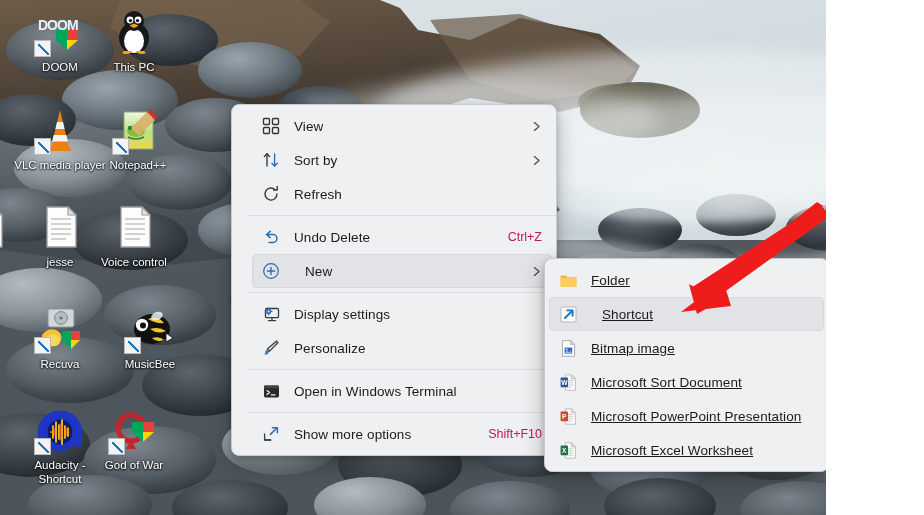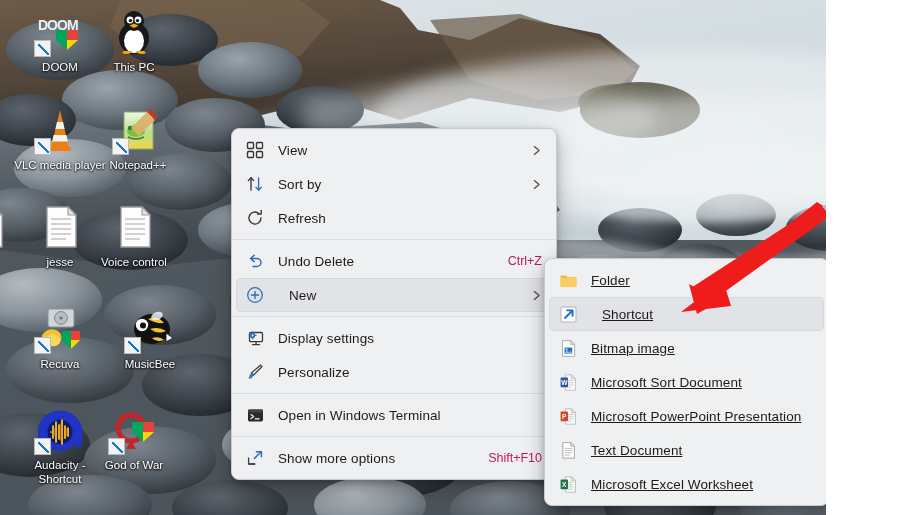--- a/index.html
+++ b/index.html
@@ -111,21 +111,21 @@
     color: #4a4a4a;
     display: flex;
     align-items: center;
   }
   .ctx-sep {
     height: 1px;
     background: #dcdde0;
     margin: 4px 0;
   }
 
-  #context-menu { left: 231px; top: 128px; width: 326px; }
+  #context-menu { left: 231px; top: 104px; width: 326px; padding-left: 16px; }
   #sub-menu { left: 544px; top: 258px; width: 285px; text-decoration: underline; }
 
   
   #annotation-arrow {
     position: absolute;
     left: 645px;
     top: 202px;
     width: 185px;
     height: 120px;
     pointer-events: none;
@@ -658,35 +658,20 @@
             </g>
         <rect x="1.6" y="4.6" width="7.4" height="9.6" rx=".8" fill="#d24726"></rect>
         <text x="5.3" y="11.6" font-family="Liberation Sans, sans-serif" font-size="6.6" font-weight="bold" fill="#fff" text-anchor="middle">P</text>
           </svg>
         </span>
         <span class="ctx-label">Microsoft PowerPoint Presentation</span>
       </div>
       <div class="ctx-item">
         <span class="ctx-icon">
           <svg width="19" height="19" viewBox="0 0 19 19">
-        <path d="M3.8 1.6 h8 l3.6 3.6 v12 h-11.6z" fill="#fdfdfd" stroke="#a9a9a9" stroke-width="1"></path>
-        <path d="M11.8 1.6 l3.6 3.6 h-3.6z" fill="#e9e9e9" stroke="#a9a9a9" stroke-width=".9"></path>
-        <g stroke="#bdbdbd" stroke-width=".9">
-          <line x1="5.8" y1="7.4" x2="13.4" y2="7.4"></line>
-              <line x1="5.8" y1="9.6" x2="13.4" y2="9.6"></line>
-          <line x1="5.8" y1="11.8" x2="13.4" y2="11.8"></line>
-              <line x1="5.8" y1="14" x2="11" y2="14"></line>
-            </g>
-          </svg>
-        </span>
-        <span class="ctx-label">Text Document</span>
-      </div>
-      <div class="ctx-item">
-        <span class="ctx-icon">
-          <svg width="19" height="19" viewBox="0 0 19 19">
         <path d="M6.4 1.8 h6 l4 4 v11.4 h-10z" fill="#fdfdfd" stroke="#b8b8b8" stroke-width=".9"></path>
         <path d="M12.4 1.8 l4 4 h-4z" fill="#e8e8e8" stroke="#b8b8b8" stroke-width=".8"></path>
         <g stroke="#bcd9bc" stroke-width=".8">
           <line x1="8.4" y1="7.6" x2="14.6" y2="7.6"></line>
               <line x1="8.4" y1="9.8" x2="14.6" y2="9.8"></line>
           <line x1="8.4" y1="12" x2="14.6" y2="12"></line>
               <line x1="8.4" y1="14.2" x2="14.6" y2="14.2"></line>
           <line x1="11.4" y1="6.4" x2="11.4" y2="15.4"></line>
             </g>
         <rect x="1.6" y="4.6" width="7.4" height="9.6" rx=".8" fill="#217346"></rect>

